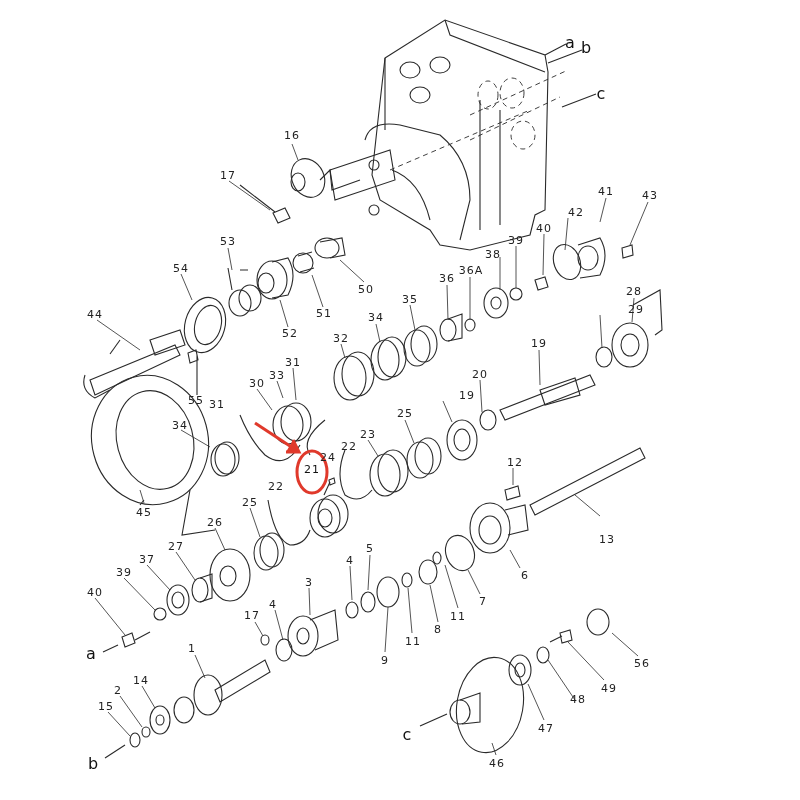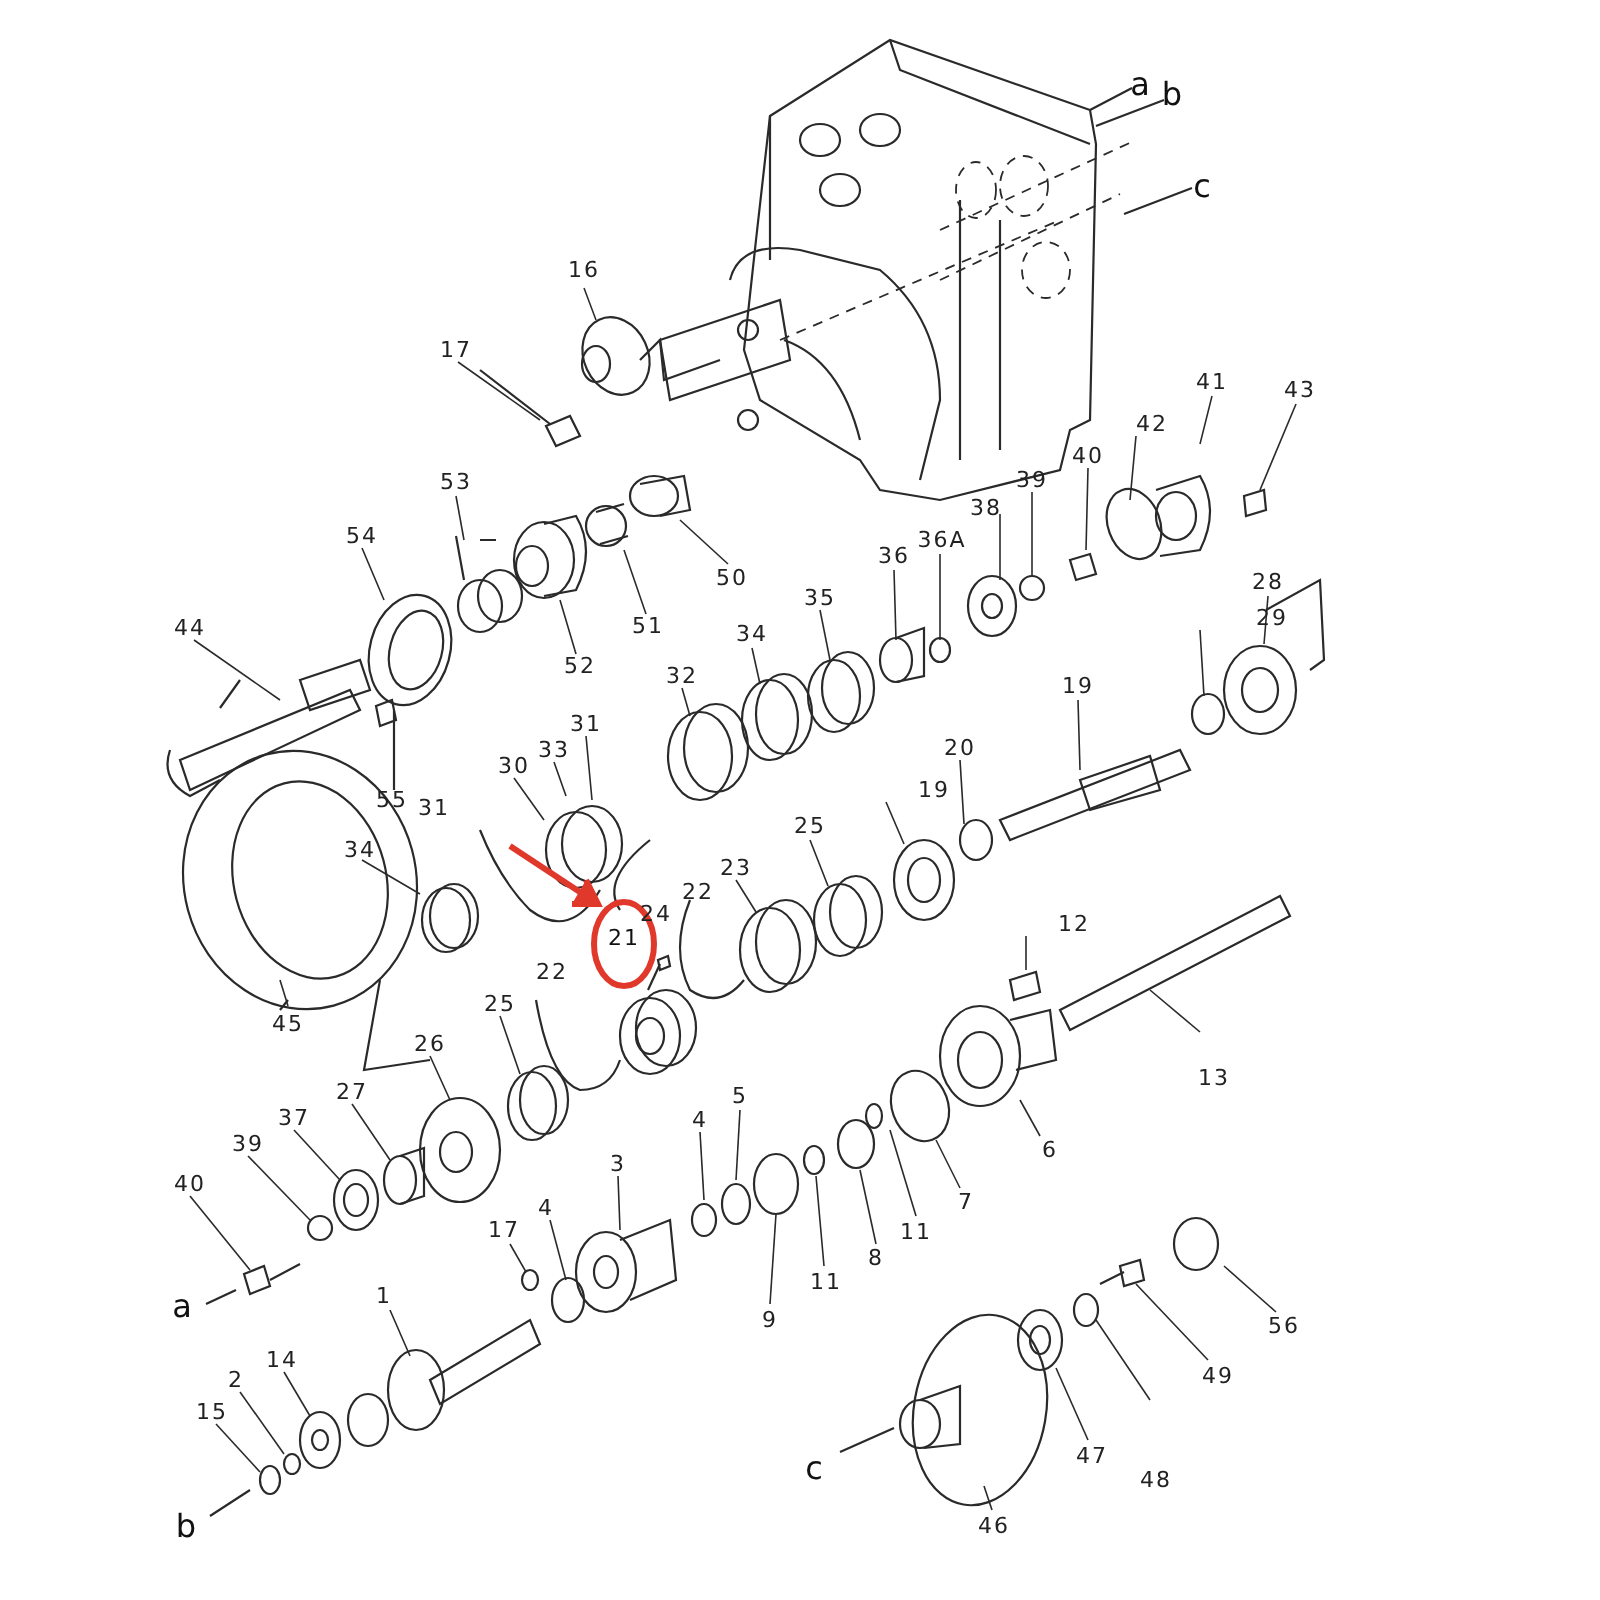--- a/index.html
+++ b/index.html
@@ -286,37 +286,37 @@
       <span class="lbl" style="left: 349px; top: 446px;">22</span>
       <span class="lbl" style="left: 328px; top: 457px;">24</span>
       <span class="lbl" style="left: 312px; top: 469px; color: rgb(17, 17, 17);">21</span>
       <span class="lbl" style="left: 276px; top: 486px;">22</span>
       <span class="lbl" style="left: 250px; top: 502px;">25</span>
       <span class="lbl" style="left: 215px; top: 522px;">26</span>
       <span class="lbl" style="left: 176px; top: 546px;">27</span>
       <span class="lbl" style="left: 147px; top: 559px;">37</span>
       <span class="lbl" style="left: 124px; top: 572px;">39</span>
       <span class="lbl" style="left: 95px; top: 592px;">40</span>
-      <span class="lbl" style="left: 515px; top: 462px; margin-left: 22px;">12</span>
+      <span class="lbl" style="left: 515px; top: 462px;">12</span>
       <span class="lbl" style="left: 607px; top: 523px; margin-top: 16px;">13</span>
       <span class="lbl" style="left: 525px; top: 575px;">6</span>
       <span class="lbl" style="left: 483px; top: 601px;">7</span>
       <span class="lbl" style="left: 458px; top: 616px;">11</span>
       <span class="lbl" style="left: 438px; top: 629px;">8</span>
       <span class="lbl" style="left: 413px; top: 641px;">11</span>
       <span class="lbl" style="left: 370px; top: 548px;">5</span>
       <span class="lbl" style="left: 350px; top: 560px;">4</span>
       <span class="lbl" style="left: 309px; top: 582px;">3</span>
       <span class="lbl" style="left: 273px; top: 604px;">4</span>
       <span class="lbl" style="left: 252px; top: 615px;">17</span>
       <span class="lbl" style="left: 385px; top: 660px;">9</span>
       <span class="lbl" style="left: 192px; top: 648px;">1</span>
       <span class="lbl" style="left: 141px; top: 680px;">14</span>
       <span class="lbl" style="left: 118px; top: 690px;">2</span>
       <span class="lbl" style="left: 106px; top: 706px;">15</span>
       <span class="lbl" style="left: 642px; top: 663px;">56</span>
       <span class="lbl" style="left: 609px; top: 688px;">49</span>
-      <span class="lbl" style="left: 578px; top: 740px; text-align: center;">48</span>
+      <span class="lbl" style="left: 578px; top: 699px; text-align: center;">48</span>
       <span class="lbl" style="left: 546px; top: 728px;">47</span>
       <span class="lbl" style="left: 497px; top: 763px;">46</span>
     </div>
 
 </div>
 
 </body></html>

